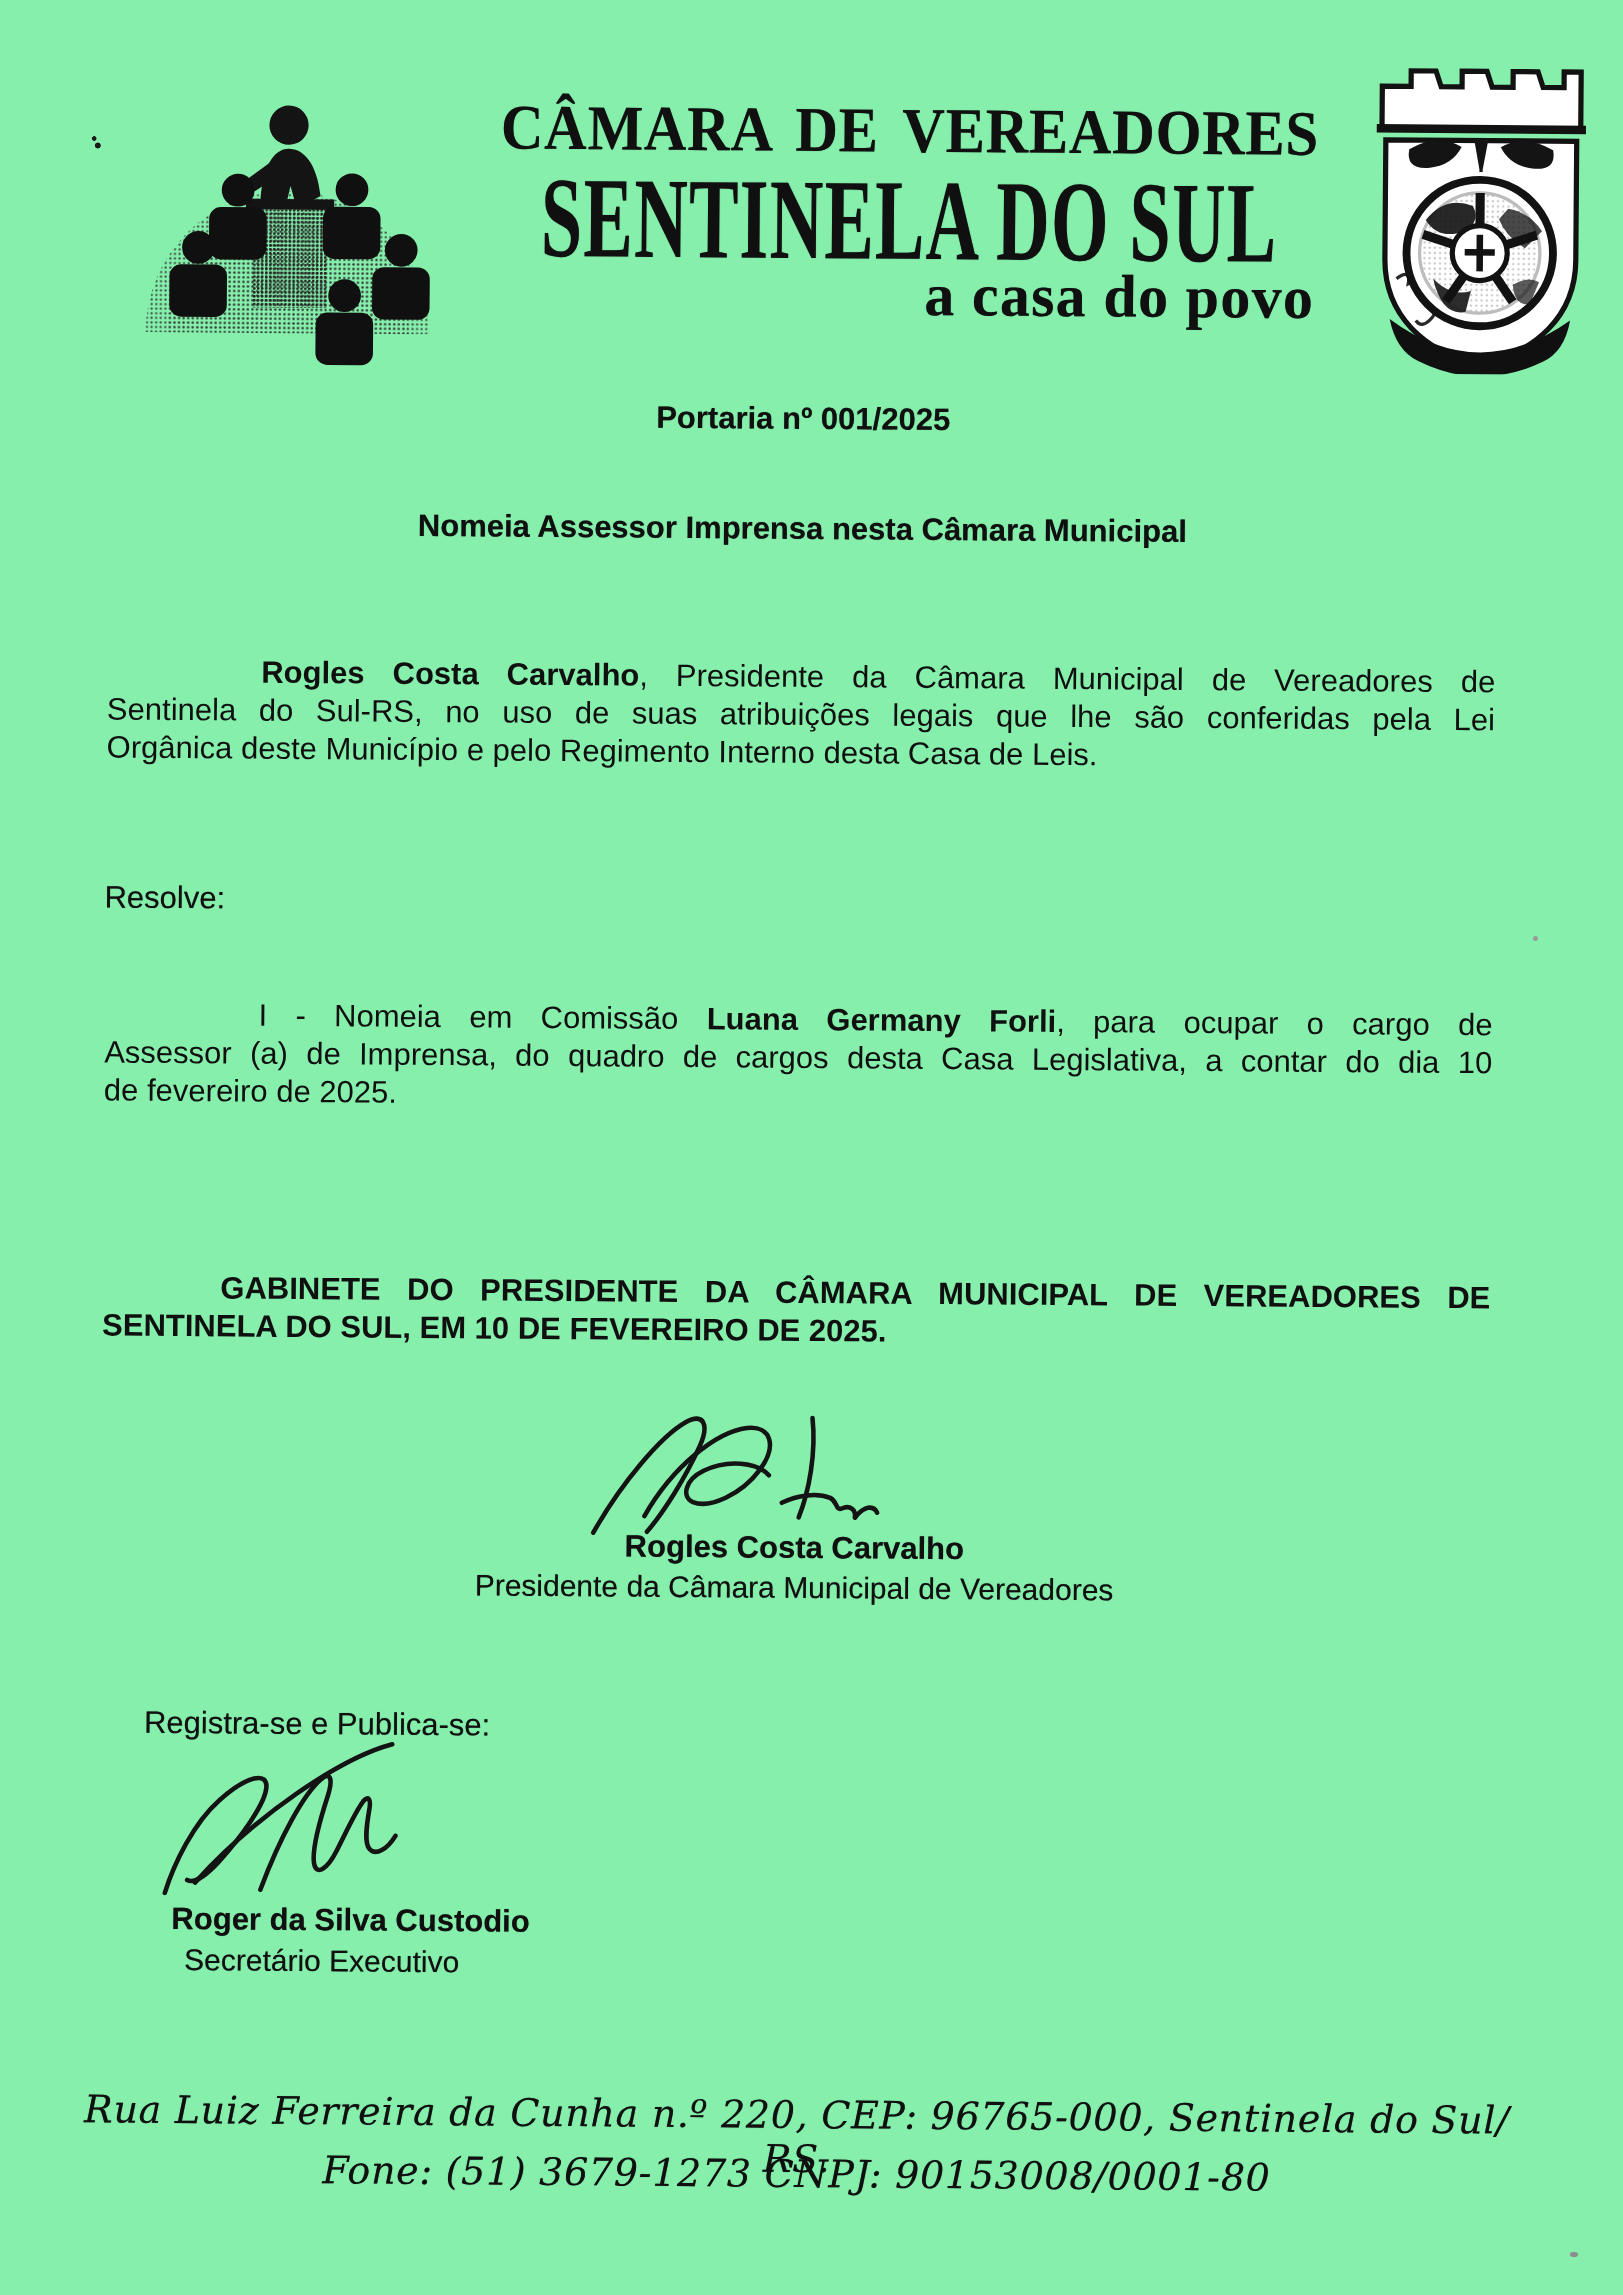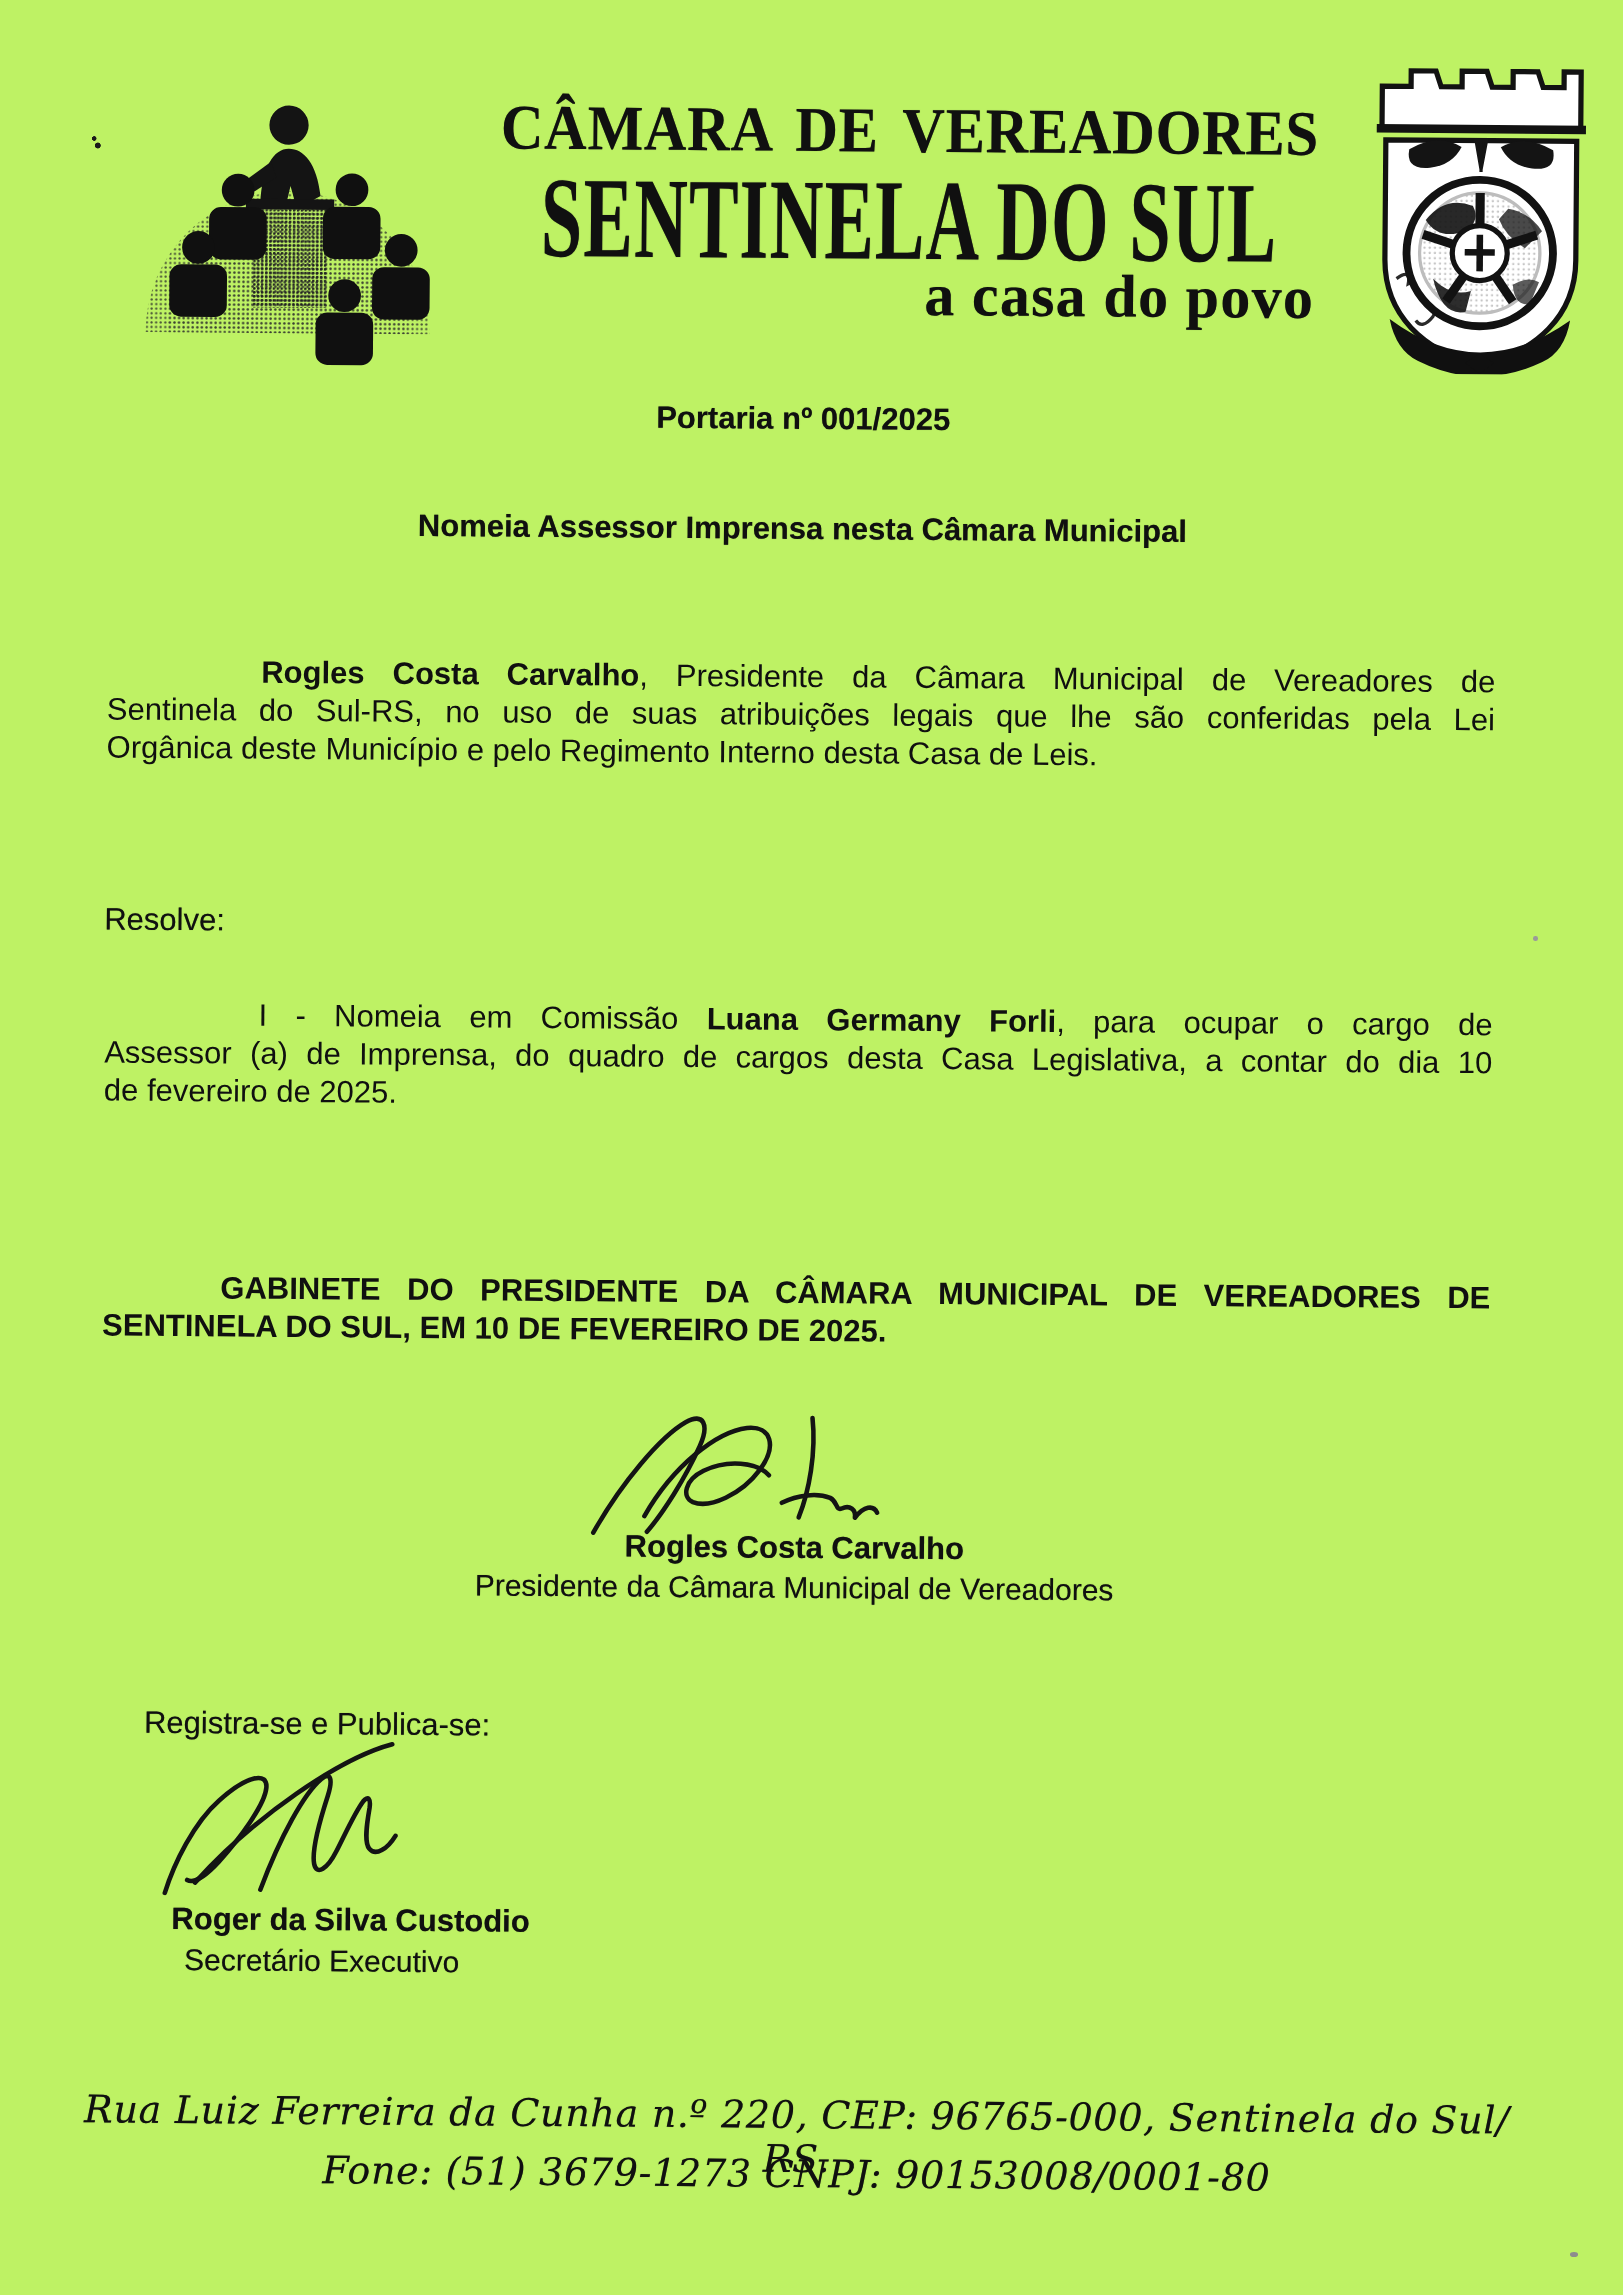--- a/index.html
+++ b/index.html
@@ -1,17 +1,17 @@
 <!DOCTYPE html>
 <html lang="pt-BR" style="font-size:10.5px"><head>
 <meta charset="utf-8">
 <style>
   html,body{margin:0;padding:0;background:#e8e8e8;}
   .page{
-    position:relative; width:1623px; height:2295px; background:#bef264;
+    position:relative; width:1623px; height:2295px; background:#86efac;
     overflow:hidden; font-family:"Liberation Sans",sans-serif; color:#101010;
     margin:0 auto;
   }
   .rot{position:absolute; inset:0; transform:rotate(0.45deg); transform-origin:812px 196px;}
   .abs{position:absolute;}
   .ink{color:#101010; text-shadow:0 0 0.7px rgba(10,10,10,.55);}
   .b{font-weight:bold;}
 
   
   .lh-line{left:458px; width:903px; display:flex; line-height:1;}
@@ -37,21 +37,21 @@
   .doc-title{left:111px; width:1388px; top:401px; text-align:center;
     font-weight:bold; font-size:31px;}
   .doc-subject{left:111px; width:1388px; top:511px; text-align:center;
     font-weight:bold; font-size:31px;}
   .para{left:111px; width:1388px; font-size:31px; line-height:38px;}
   .jline{text-align:justify; text-align-last:justify;}
   .lline{text-align:left;}
   .ind1{text-indent:154px;}
   .ind2{text-indent:118px;}
   .p1{top:658px;}
-  .resolve{left:110px; top:907px; font-size:31px;}
+  .resolve{left:110px; top:885px; font-size:31px;}
   .p2{top:1001px;}
   .closing{top:1274px; font-weight:bold;}
 
   
   .sig{stroke:#141414; fill:none; stroke-linecap:round; stroke-linejoin:round;}
   .sig1name{left:111px; width:1388px; top:1530px; text-align:center;
     font-weight:bold; font-size:31px;}
   .sig1role{left:111px; width:1388px; top:1571px; text-align:center; font-size:30px;}
   .registra{left:156px; top:1710px; font-size:31px;}
   .sig2name{left:185px; top:1906px; font-weight:bold; font-size:31px;}

